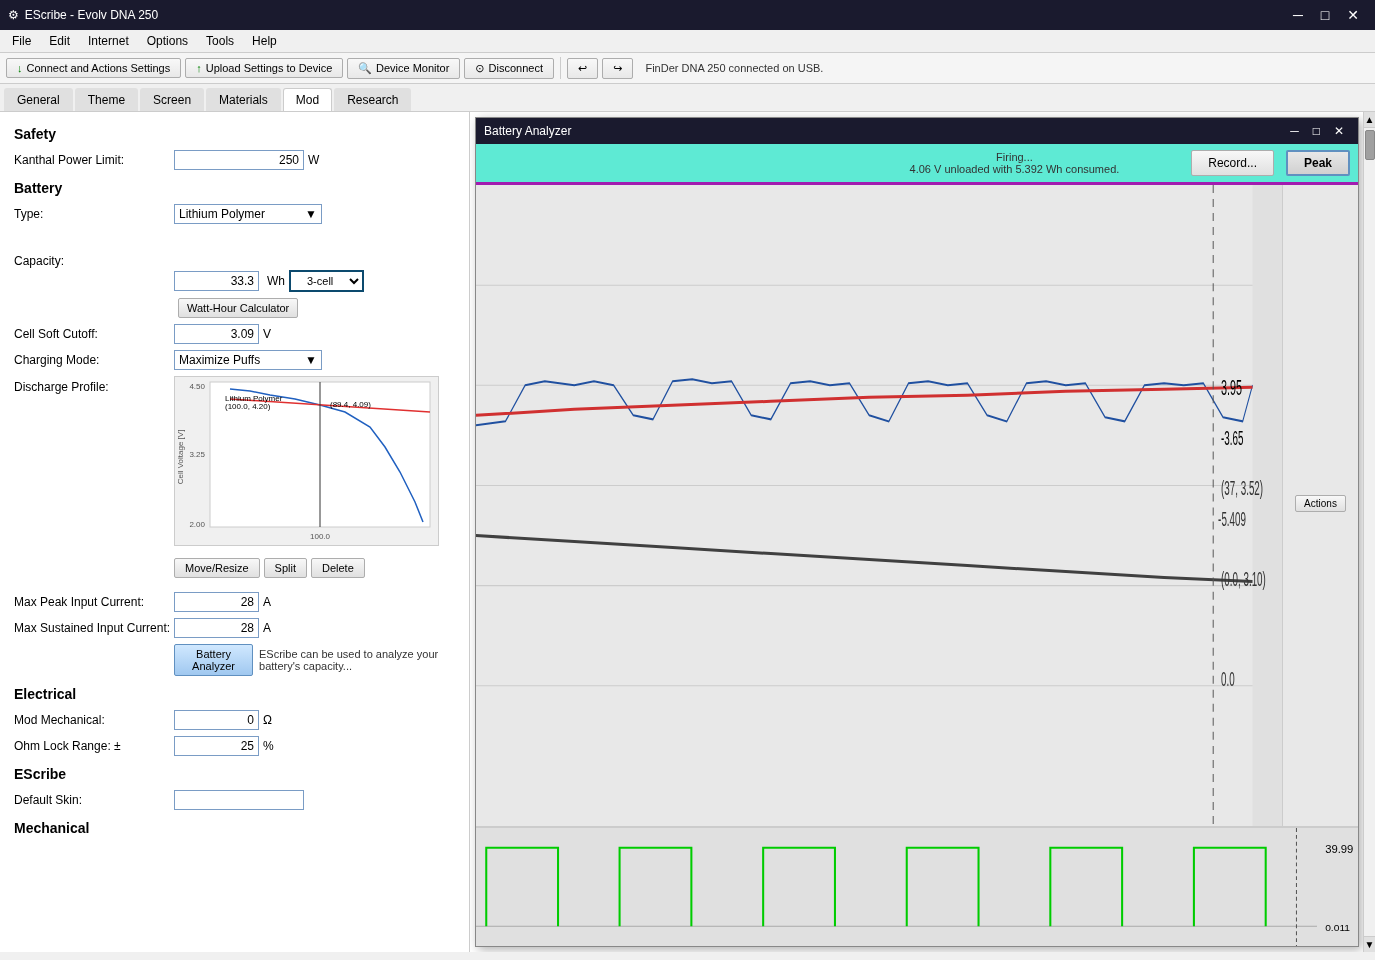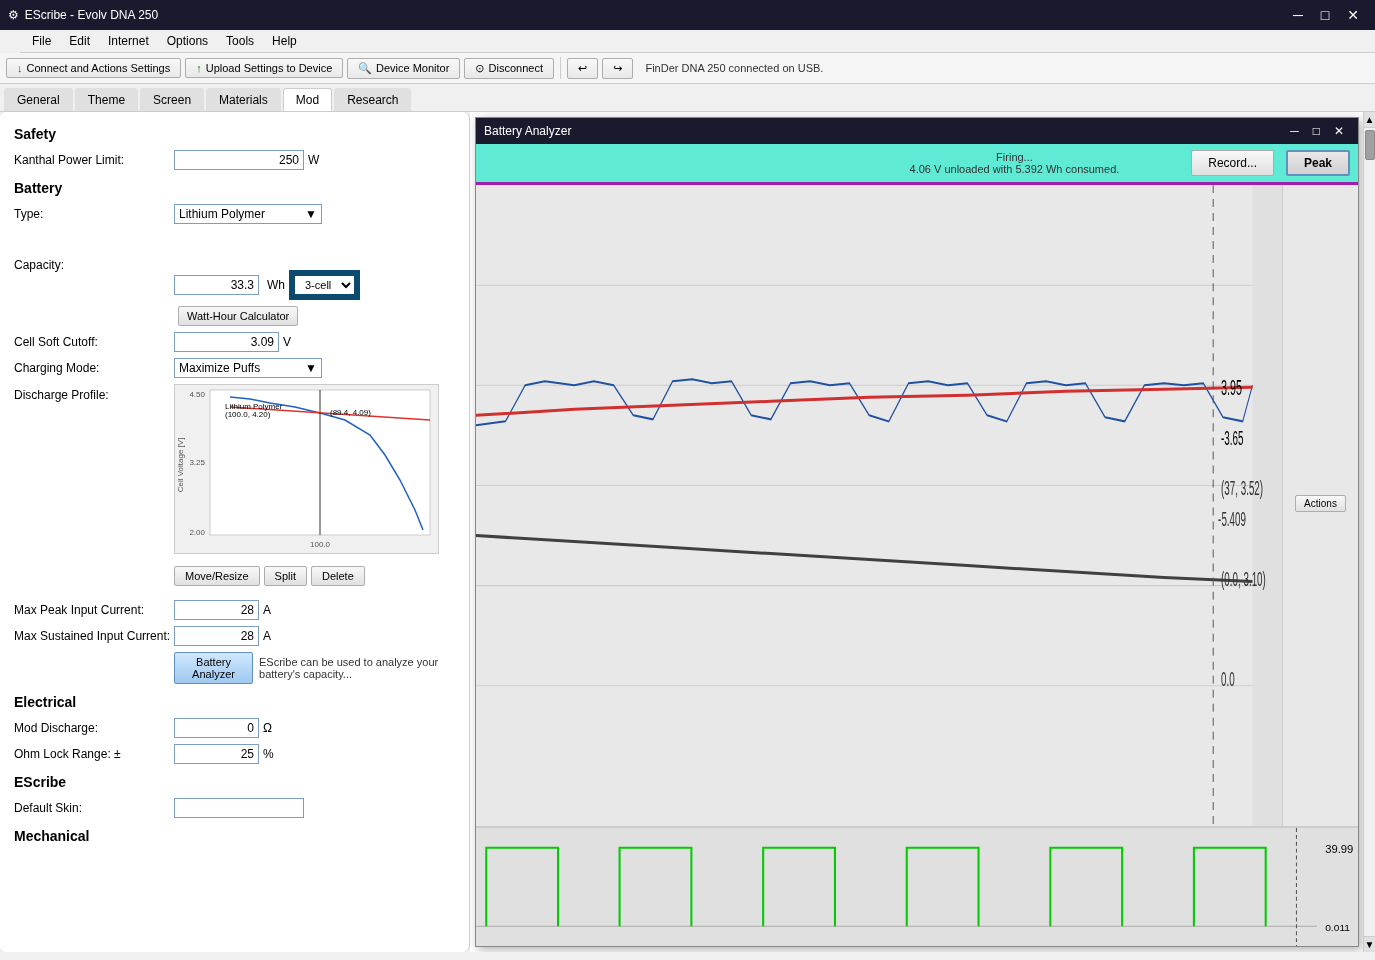--- a/index.html
+++ b/index.html
@@ -6,38 +6,38 @@
     body { font-family: 'Segoe UI', Tahoma, Geneva, Verdana, sans-serif; font-size: 12px; background: #f0f0f0; color: #000; }
     
     
     .title-bar { background: #1a1a2e; color: #fff; display: flex; align-items: center; justify-content: space-between; padding: 4px 8px; height: 30px; }
     .title-bar-left { display: flex; align-items: center; gap: 6px; }
     .title-bar-title { font-size: 12px; }
     .title-bar-controls { display: flex; gap: 2px; }
     .title-btn { background: none; border: none; color: #fff; cursor: pointer; font-size: 14px; padding: 2px 8px; }
     
     
-    .menu-bar { background: #f0f0f0; border-bottom: 1px solid #ccc; display: flex; gap: 2px; padding: 2px 4px; margin-left: 20px; }
+    .menu-bar { background: #f0f0f0; border-bottom: 1px solid #ccc; display: flex; gap: 2px; padding: 2px 4px; }
     .menu-item { padding: 2px 8px; cursor: pointer; font-size: 12px; }
     
     
     .toolbar { background: #f5f5f5; border-bottom: 1px solid #ccc; padding: 4px 6px; display: flex; align-items: center; gap: 4px; }
     .toolbar-btn { background: linear-gradient(to bottom, #f8f8f8, #e8e8e8); border: 1px solid #adadad; padding: 3px 10px; cursor: pointer; font-size: 11px; display: flex; align-items: center; gap: 4px; border-radius: 2px; }
     .toolbar-sep { width: 1px; background: #ccc; height: 22px; margin: 0 2px; }
     .status-text { font-size: 11px; color: #333; margin-left: 8px; }
     
     
     .tab-bar { background: #f0f0f0; padding: 4px 4px 0 4px; border-bottom: 1px solid #ccc; display: flex; gap: 0; }
     .tab { padding: 4px 12px; cursor: pointer; font-size: 12px; border: 1px solid transparent; border-bottom: none; background: #e0e0e0; margin-right: 2px; border-radius: 3px 3px 0 0; }
     .tab.active { background: #fff; border-color: #ccc; border-bottom-color: #fff; font-weight: normal; }
     
     
     .main-content { display: flex; height: calc(100vh - 120px); overflow: hidden; }
     
-    .left-panel { width: 470px; background: #fff; overflow-y: auto; padding: 10px 14px; border-right: 1px solid #ccc; flex-shrink: 0; border-radius: 7px; }
+    .left-panel { width: 470px; background: #fff; overflow-y: auto; padding: 10px 14px; border-right: 1px solid #ccc; flex-shrink: 0; }
     
     .section-title { font-size: 14px; font-weight: bold; margin-bottom: 8px; margin-top: 4px; }
     
     .form-row { display: flex; align-items: center; margin-bottom: 6px; }
     .form-label { width: 160px; font-size: 12px; flex-shrink: 0; }
     .form-input { border: 1px solid #7a9cc5; padding: 2px 4px; font-size: 12px; text-align: right; }
     .form-input-medium { width: 130px; }
     .form-unit { margin-left: 4px; font-size: 12px; }
     
     .section-divider { margin: 10px 0 8px 0; }
@@ -81,21 +81,21 @@
     .left-panel::-webkit-scrollbar-track { background: #f0f0f0; }
     .left-panel::-webkit-scrollbar-thumb { background: #c0c0c0; border: 1px solid #aaa; }
     
     .right-scroll { position: absolute; right: 0; top: 0; bottom: 0; width: 12px; background: #f0f0f0; border-left: 1px solid #ccc; display: flex; flex-direction: column; }
     .scroll-up { height: 16px; background: #e0e0e0; border-bottom: 1px solid #ccc; display: flex; align-items: center; justify-content: center; cursor: pointer; font-size: 10px; }
     .scroll-down { height: 16px; background: #e0e0e0; border-top: 1px solid #ccc; display: flex; align-items: center; justify-content: center; cursor: pointer; font-size: 10px; margin-top: auto; }
     .scroll-thumb { width: 10px; height: 30px; background: #a0a0a0; margin: 2px auto; border: 1px solid #888; border-radius: 2px; }
     
     .wh-calc-btn { background: linear-gradient(to bottom, #f8f8f8, #e0e0e0); border: 1px solid #adadad; padding: 3px 8px; font-size: 11px; cursor: pointer; border-radius: 2px; margin-left: 4px; }
     
-    .cell-select { border: 6px solid #0c4a6e; padding: 2px 6px; font-size: 11px; background: #fff; }
+    .cell-select { border: 2px solid #0c4a6e; padding: 2px 12px; font-size: 11px; background: #fff; }
     
     .capacity-row { display: flex; align-items: center; gap: 4px; margin-top: 40px; }
     .evolv-text { font-size: 36px; font-weight: 300; color: #333; letter-spacing: 2px; }
   </style>
 </head>
 <body>
 
 <div class="title-bar">
   <div class="title-bar-left">
     <span>⚙</span>
@@ -185,21 +185,21 @@
       </div>
     </div>
 
     <div class="form-row">
       <span class="form-label"></span>
       <button class="wh-calc-btn">Watt-Hour Calculator</button>
     </div>
 
     <div class="form-row">
       <span class="form-label">Cell Soft Cutoff:</span>
-      <input class="form-input" style="width: 105px;" type="text" value="3.09">
+      <input class="form-input" style="width: 85px;" type="text" value="3.09">
       <span class="form-unit">V</span>
     </div>
 
     <div class="form-row">
       <span class="form-label">Charging Mode:</span>
       <div class="dropdown-box">
         <span>Maximize Puffs</span>
         <span>▼</span>
       </div>
     </div>
@@ -259,21 +259,21 @@
       <span class="form-label"></span>
       <button class="action-btn primary-btn">Battery Analyzer</button>
       <span style="font-size:11px; margin-left:6px; color:#333;">EScribe can be used to analyze your battery's capacity...</span>
     </div>
 
     <div class="section-divider"></div>
 
     <div class="section-title">Electrical</div>
 
     <div class="form-row">
-      <span class="form-label">Mod Discharge:</span>
+      <span class="form-label">Mod Mechanical:</span>
       <input class="form-input" style="width: 85px;" type="text" value="0">
       <span class="form-unit">Ω</span>
     </div>
 
     <div class="form-row">
       <span class="form-label">Ohm Lock Range: ±</span>
       <input class="form-input" style="width: 85px;" type="text" value="25">
       <span class="form-unit">%</span>
     </div>
 

